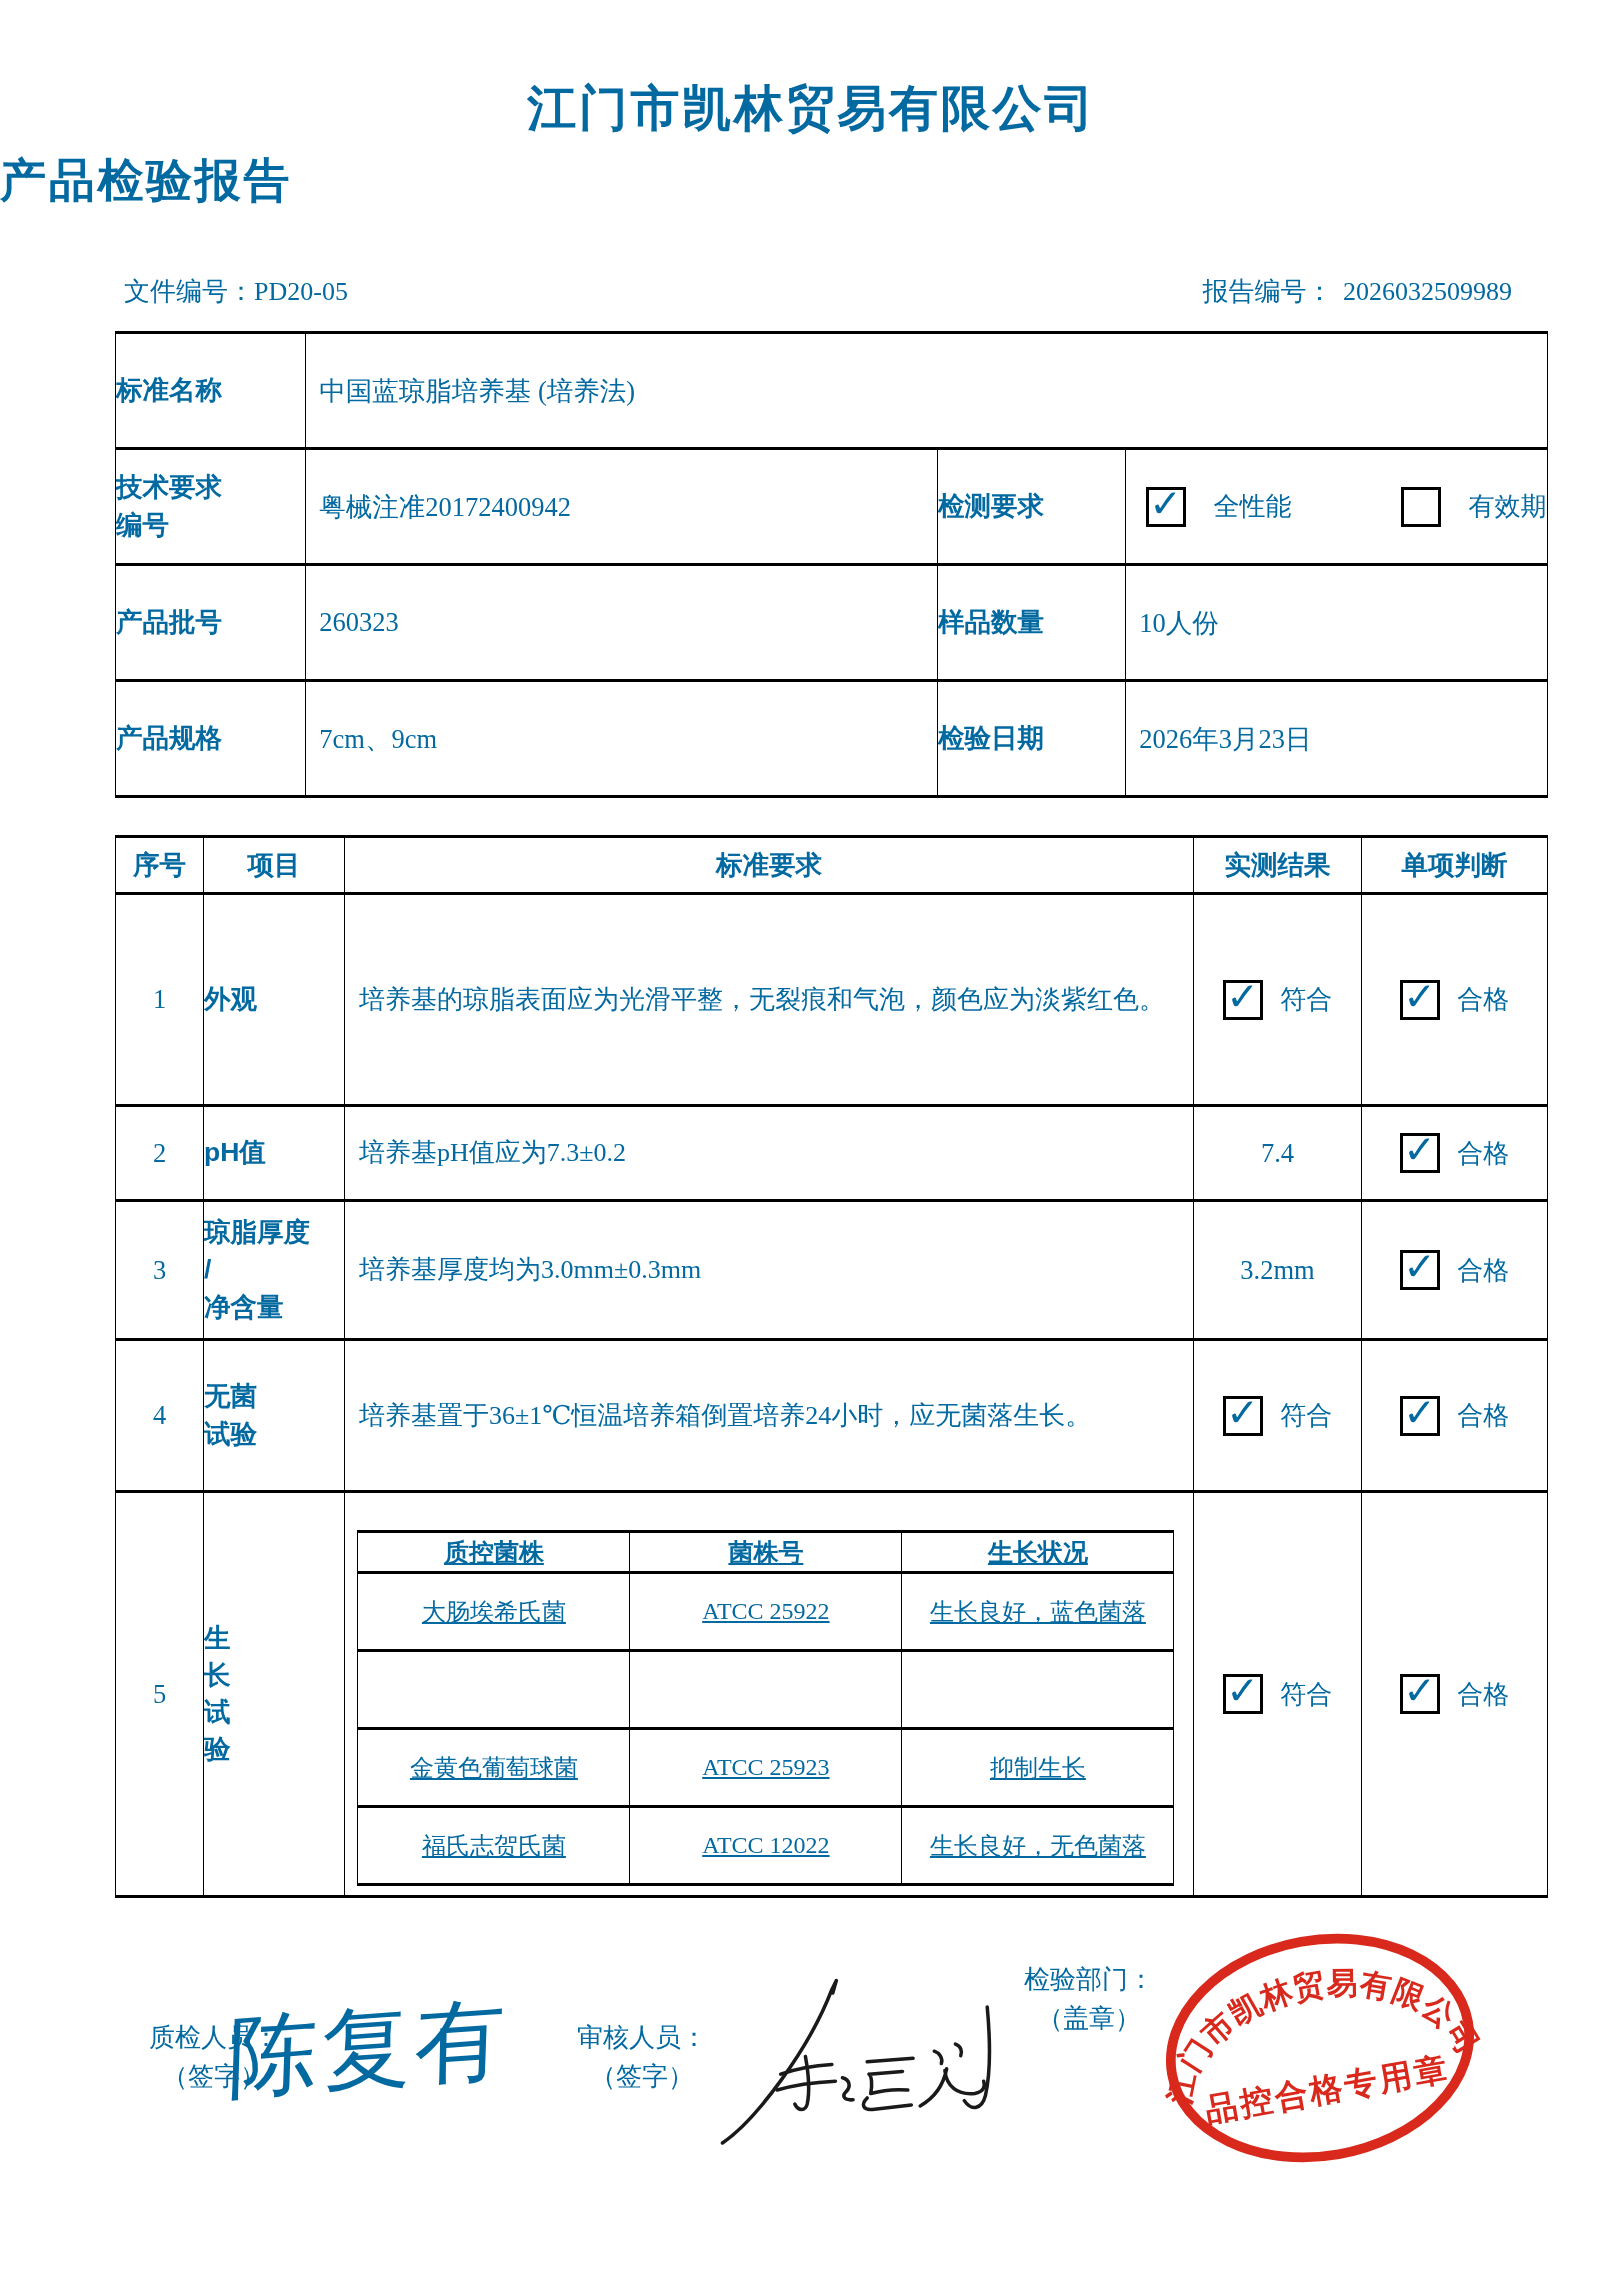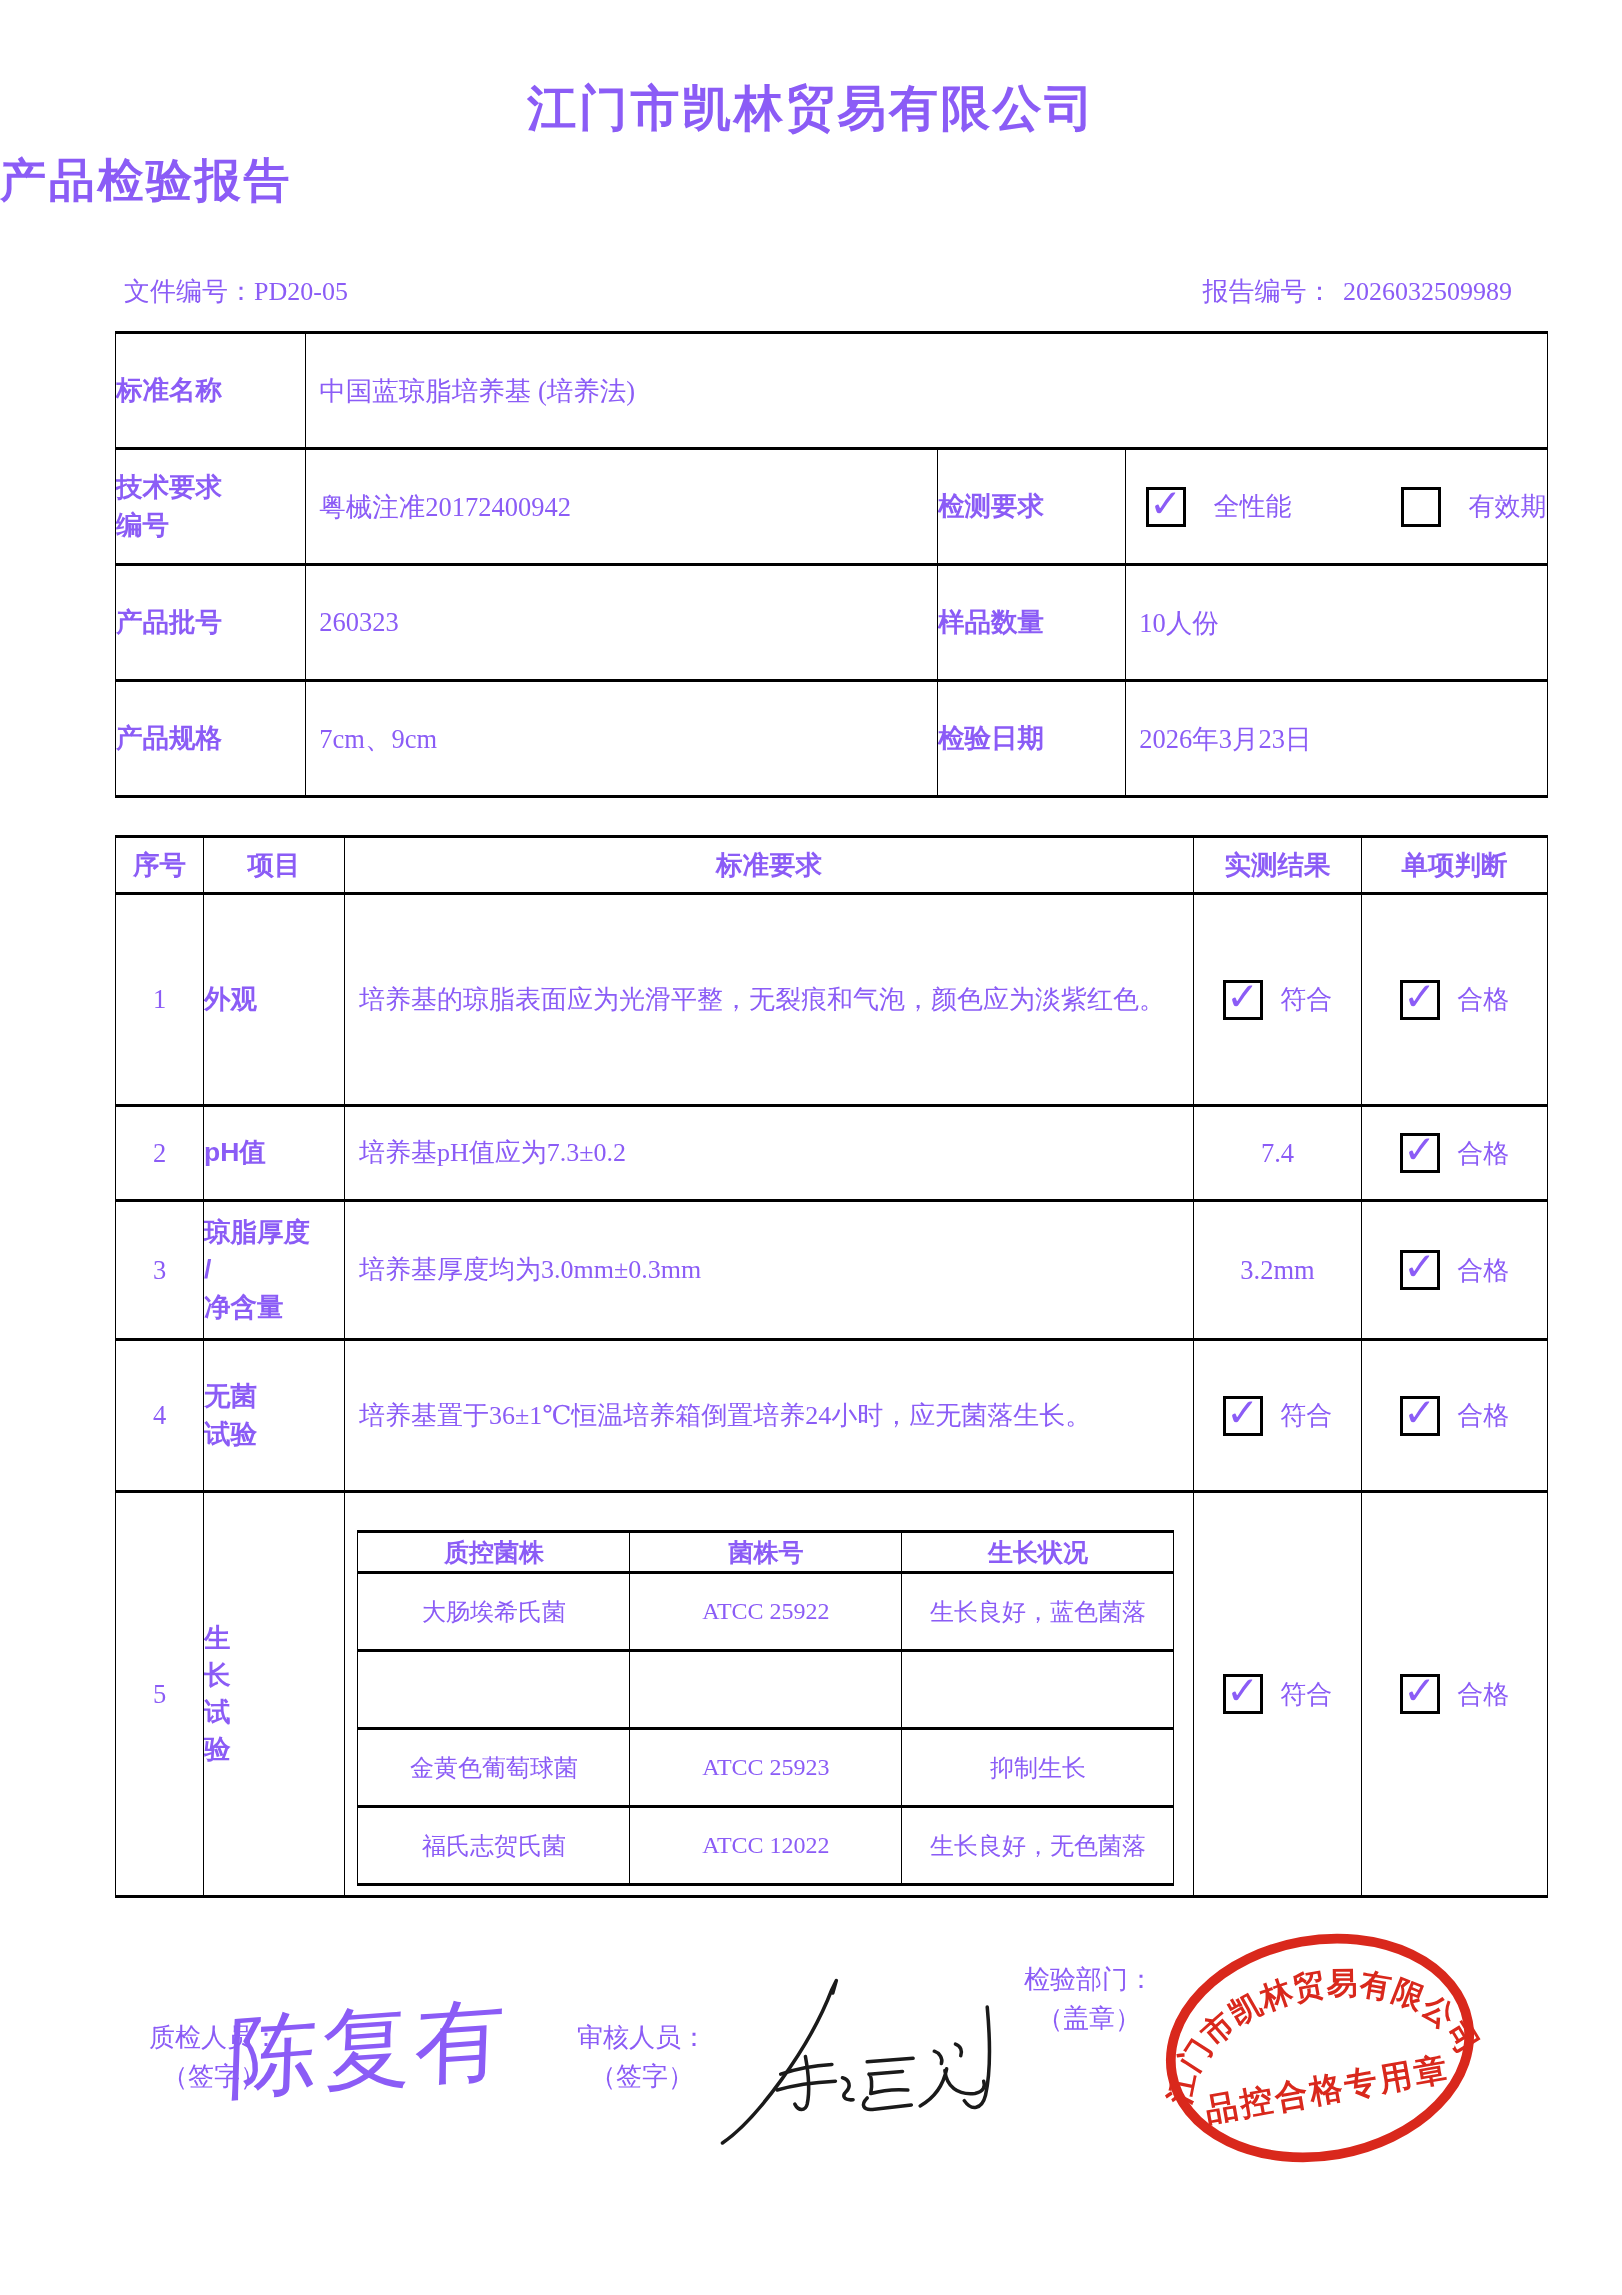--- a/index.html
+++ b/index.html
@@ -3,21 +3,21 @@
 <meta charset="utf-8">
 <style>
   * { margin:0; padding:0; box-sizing:border-box; }
   html,body { background:#888; }
   .page {
     position:relative;
     width:1623px; height:2295px;
     background:#ffffff;
     margin:0 auto;
     font-family:"Liberation Serif","DejaVu Serif",serif;
-    color:#8b5cf6;
+    color:#0369a1;
     overflow:hidden;
   }
   .title1 {
     position:absolute; top:76px; left:0; width:100%;
     text-align:center; font-family:"Liberation Sans","DejaVu Sans",sans-serif;
     font-weight:bold; font-size:49px; letter-spacing:2.7px;
   }
   .title2 {
     position:absolute; top:150px; left:0; width:100%;
     font-family:"Liberation Sans","DejaVu Sans",sans-serif;
@@ -56,21 +56,21 @@
     flex:none; background:#fff;
   }
   .cb .tick { display:none; font-family:"DejaVu Sans",sans-serif;
               font-weight:bold; font-size:39px; line-height:1; margin-top:-7px; }
   .cb.checked .tick { display:block; }
   .check-line { display:flex; align-items:center; justify-content:center; gap:17.7px; font-size:26px; }
   .opt-line { display:flex; align-items:center; gap:28px; padding-left:19.5px; font-size:26px; }
   .opt-gap { width:53px; }
 
   .growth { margin:37px 0 0 12.4px; width:817px; }
-  .growth td { font-size:24px; text-align:center; }
+  .growth td { font-size:24px; text-align:center;text-decoration:underline; }
   .growth .hdr { font-size:25px; }
 
   .sig-label { position:absolute; font-size:26px; line-height:1.5;
                white-space:pre-line; text-align:center; }
   .handwriting {
     position:absolute; font-size:90px; letter-spacing:3.5px;
     font-family:"Liberation Serif","DejaVu Serif",cursive;
     transform:rotate(-4deg) skewX(-6deg); font-weight:500;
   }
   .sig-svg { position:absolute; }

